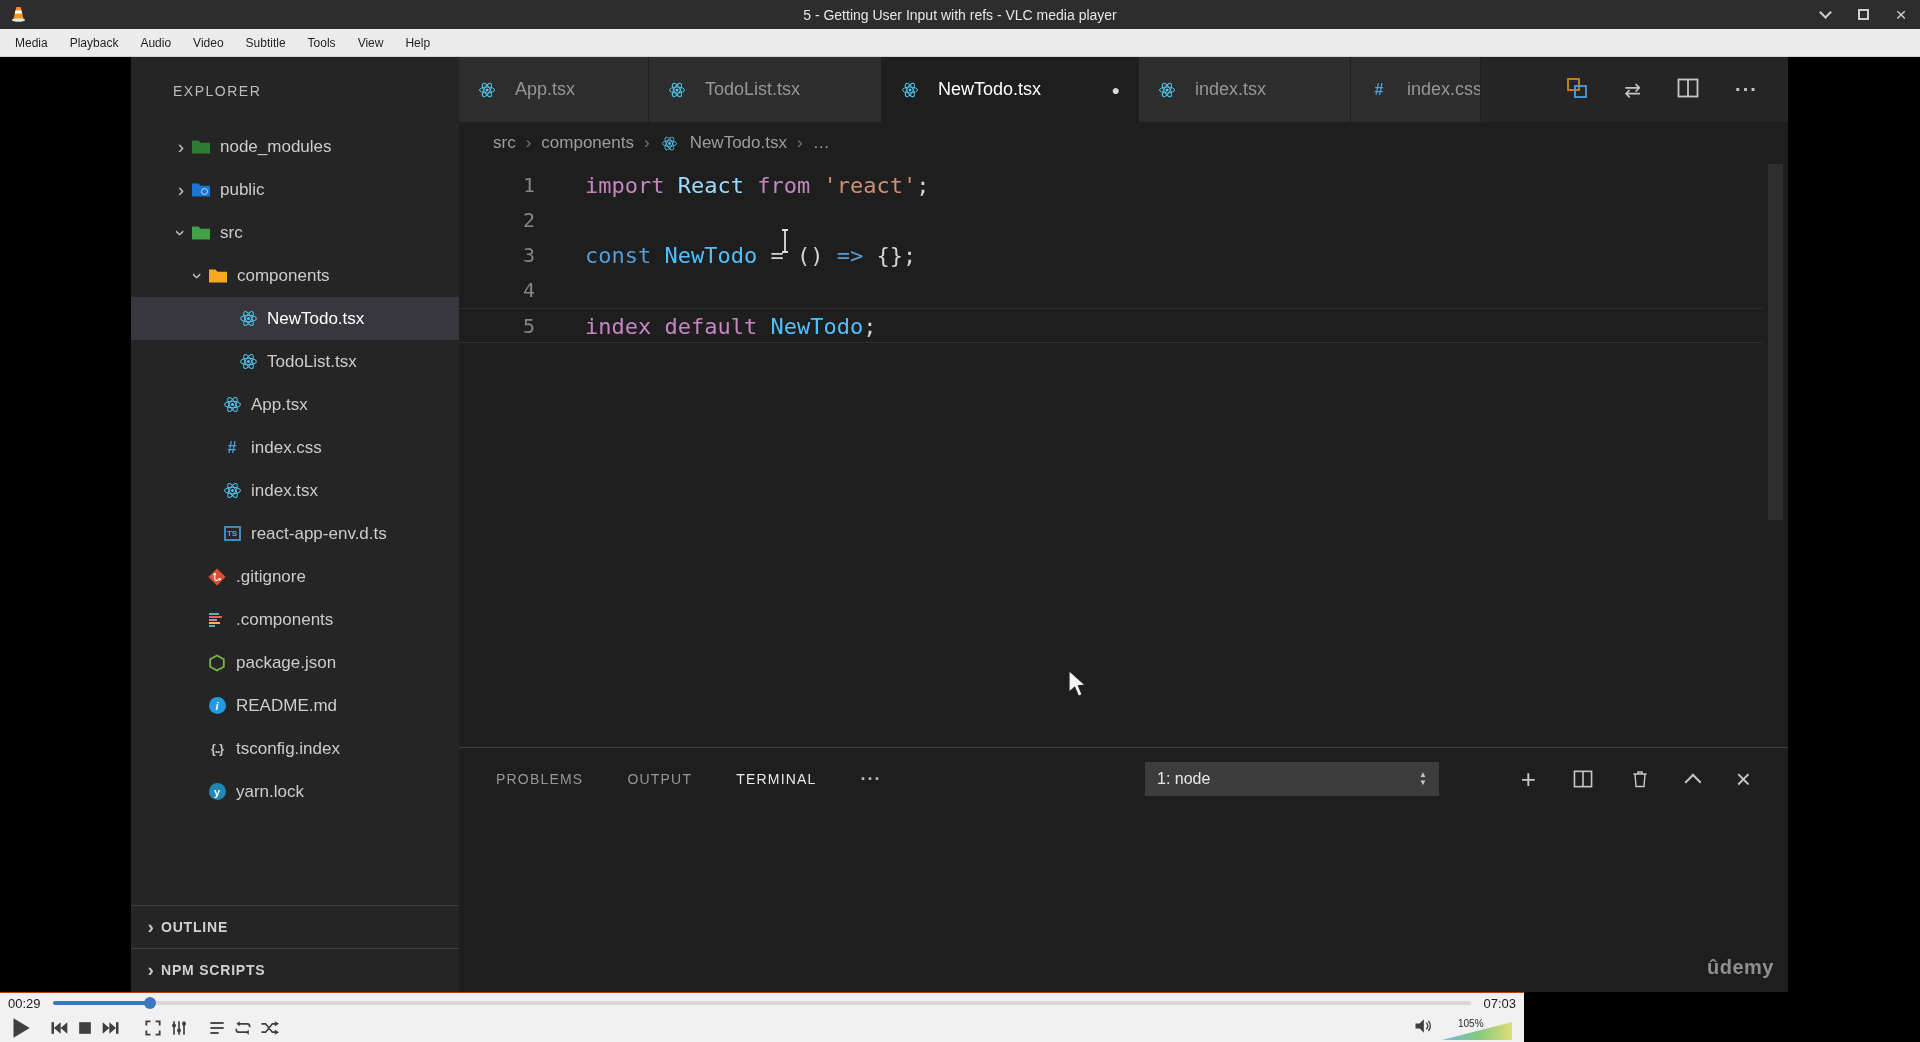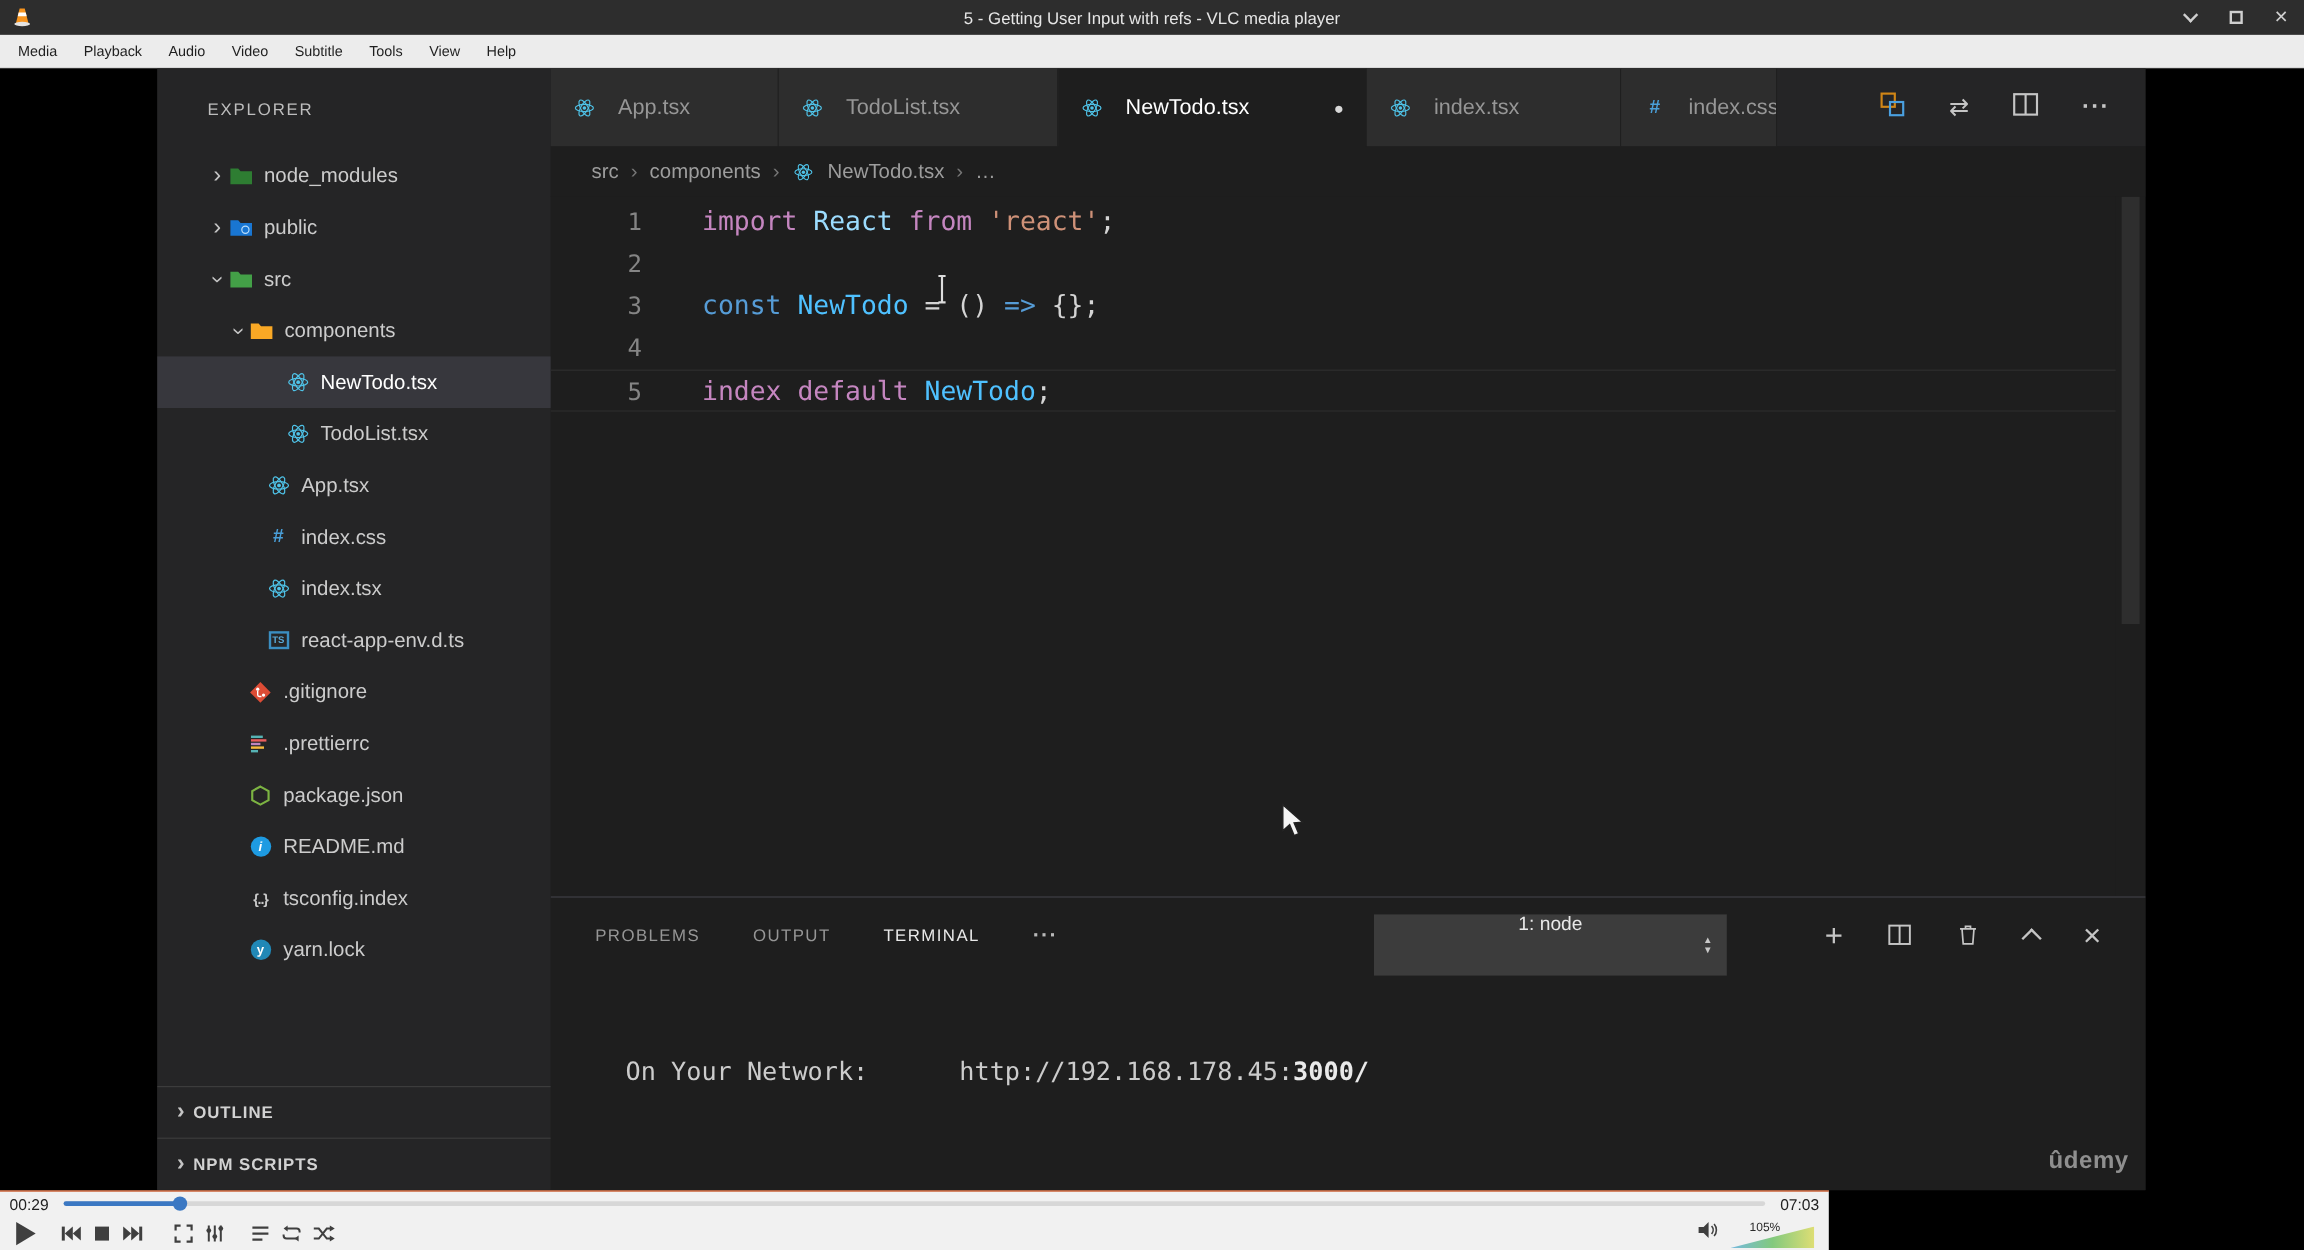--- a/index.html
+++ b/index.html
@@ -101,23 +101,23 @@
   .sthumb { position:absolute; left:5px; top:0; width:15px; height:356px;
             background:rgba(121,121,121,0.18); }
 
   
   .panel { position:absolute; left:328px; top:690px; width:1329px; height:245px;
            background:#1e1e1e; border-top:1px solid #3f3f46; }
   .phead { position:relative; height:62px; display:flex; align-items:center; padding-left:37px; }
   .ptab { margin-right:44px; font-size:14px; letter-spacing:1.2px; color:#969696; }
   .ptab.active { color:#e9e9e9; }
   .pmore { font-size:18px; font-weight:bold; letter-spacing:1px; color:#b8b8b8; }
-  .shellsel { position:absolute; left:686px; top:14px; width:294px; height:51px;
+  .shellsel { position:absolute; left:686px; top:14px; width:294px; height:34px;
               background:#3c3c3c; color:#e8e8e8; font-size:16px; display:flex;
-              align-items:center; padding:0 12px;flex-direction:column; }
+              align-items:center; padding:0 12px; }
   .sel-arrows { margin-left:auto; display:flex; flex-direction:column;
                 font-size:8px; line-height:8px; color:#c8c8c8; }
   .picons { position:absolute; right:37px; top:0; height:62px; display:flex;
             align-items:center; gap:37px; }
   .pi { display:flex; align-items:center; justify-content:center; color:#c5c5c5; }
   .pi.plus { font-size:26px; font-weight:normal; }
   .pi.x { font-size:26px; }
   .chev-up { width:12px; height:12px; border-top:2px solid #c5c5c5;
              border-right:2px solid #c5c5c5; transform:rotate(-45deg); margin-top:6px; }
   .tbody { position:absolute; left:37px; top:78px; right:10px;
@@ -302,21 +302,21 @@
         <div class="trow ind-file1">
           <span class="ficon">
             <svg width="16" height="16" viewBox="0 0 16 16">
                 <rect y="1" width="10" height="2" fill="#56b3b4"></rect>
                 <rect y="4" width="13" height="2" fill="#ea5e5e"></rect>
                 <rect y="7" width="8" height="2" fill="#bf85bf"></rect>
                 <rect y="10" width="11" height="2" fill="#f7ba3e"></rect>
                 <rect y="13" width="6" height="2" fill="#56b3b4"></rect>
               </svg>
           </span>
-          <span>.prettierrc</span>
+          <span>.components</span>
         </div>
         <div class="trow ind-file1">
           <span class="ficon">
             <svg width="18" height="18" viewBox="0 0 18 18">
                 <polygon points="9,1.5 15.8,5.2 15.8,12.8 9,16.5 2.2,12.8 2.2,5.2" fill="none" stroke="#7cb342" stroke-width="1.8"></polygon>
               </svg>
           </span>
           <span>package.json</span>
         </div>
         <div class="trow ind-file1">
@@ -485,21 +485,20 @@
                 <path d="M4 6 h16 M9.5 6 V3.5 h5 V6 M6 6 l1.2 15 h9.6 L18 6" stroke="#c5c5c5" stroke-width="1.7" fill="none"></path>
               </svg>
           </span>
           <span class="pi">
               <span class="chev-up"></span>
             </span>
           <span class="pi x">×</span>
         </div>
       </div>
       <div class="tbody">
-        <div class="tline"><span>  On Your Network:      </span><span>http://192.168.178.45:</span><span class="t-bold">3000/</span></div>
         <div class="tline"></div>
         
         
         
         
       </div>
       <div class="udemy">ûdemy</div>
     </div>
   </div>
 

